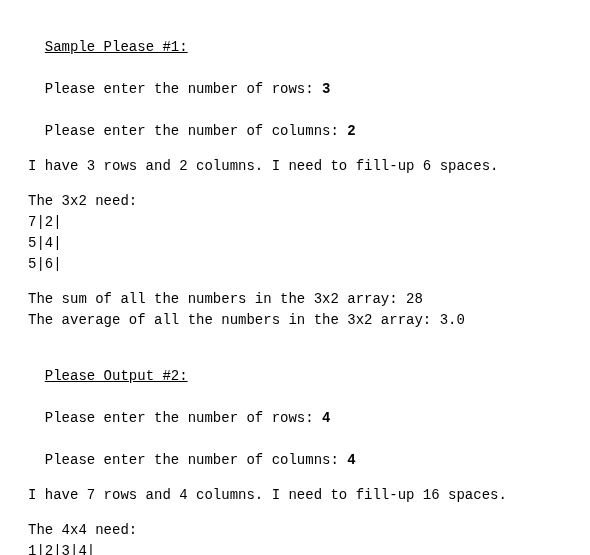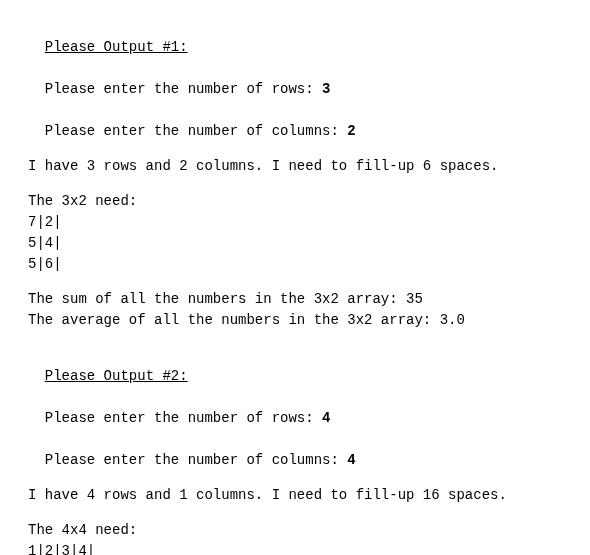--- a/index.html
+++ b/index.html
@@ -23,45 +23,45 @@
       height: 1em;
     }
     .line {
       white-space: pre;
     }
   </style>
 </head>
 <body>
 
 <div class="line">
-  <span class="heading">Please Output #1:</span>
+  <span class="heading">Sample Please #1:</span>
 </div>
 <div class="line">
   <span>Please enter the number of rows: </span><span class="bold">3</span>
 </div>
 <div class="line">
   <span>Please enter the number of columns: </span><span class="bold">2</span>
 </div>
 <div class="blank-line"></div>
 <div class="line">I have 3 rows and 2 columns. I need to fill-up 6 spaces.</div>
 <div class="blank-line"></div>
 <div class="line">The 3x2 need:</div>
 <div class="line">7|2|</div>
 <div class="line">5|4|</div>
 <div class="line">5|6|</div>
 <div class="blank-line"></div>
-<div class="line">The sum of all the numbers in the 3x2 array: 35</div>
+<div class="line">The sum of all the numbers in the 3x2 array: 28</div>
 <div class="line">The average of all the numbers in the 3x2 array: 3.0</div>
 <div class="blank-line"></div>
 <div class="line">
   <span class="heading">Please Output #2:</span>
 </div>
 <div class="line">
   <span>Please enter the number of rows: </span><span class="bold">4</span>
 </div>
 <div class="line">
   <span>Please enter the number of columns: </span><span class="bold">4</span>
 </div>
 <div class="blank-line"></div>
-<div class="line">I have 4 rows and 1 columns. I need to fill-up 16 spaces.</div>
+<div class="line">I have 7 rows and 4 columns. I need to fill-up 16 spaces.</div>
 <div class="blank-line"></div>
 <div class="line">The 4x4 need:</div>
 <div class="line">1|2|3|4|</div>
 
 </body></html>

